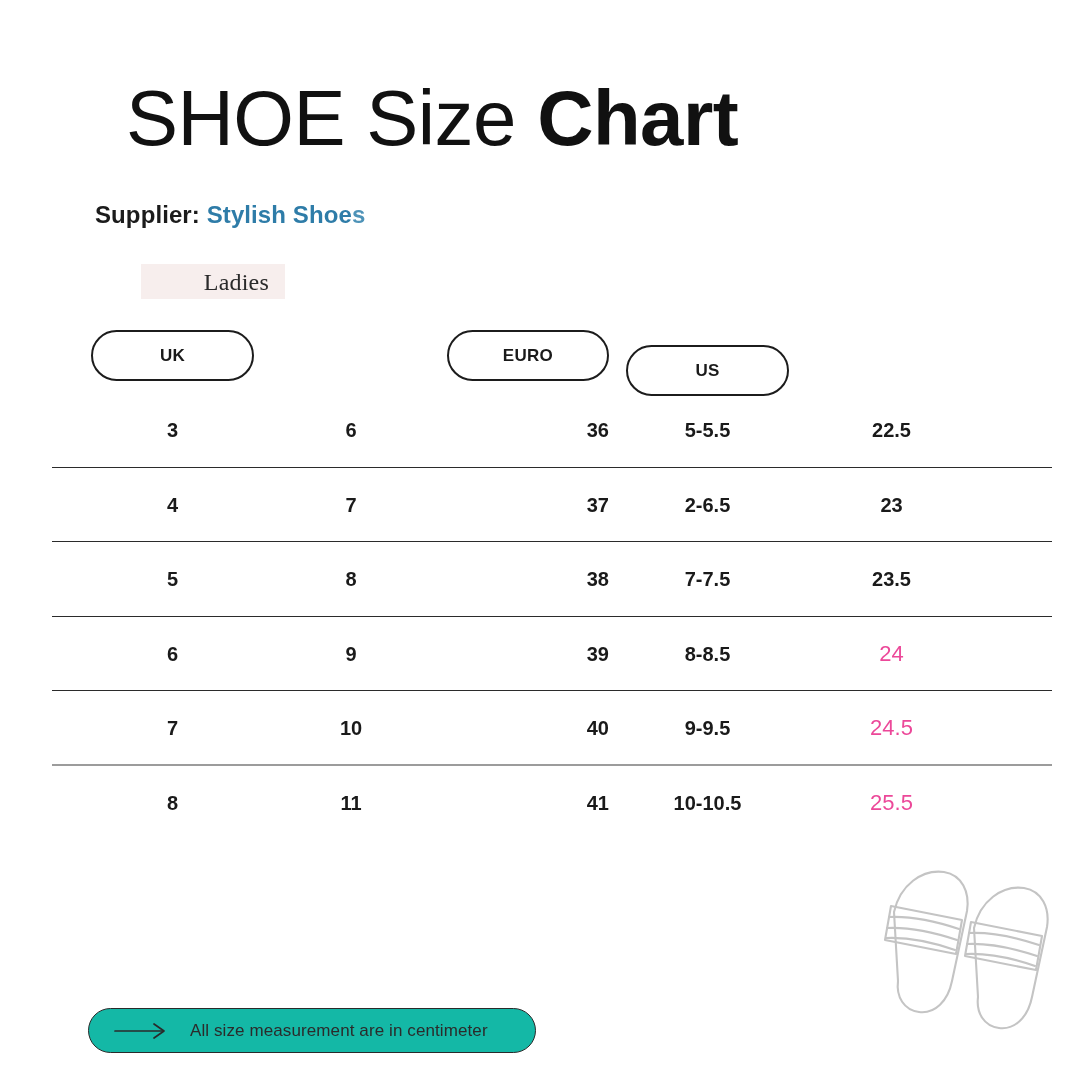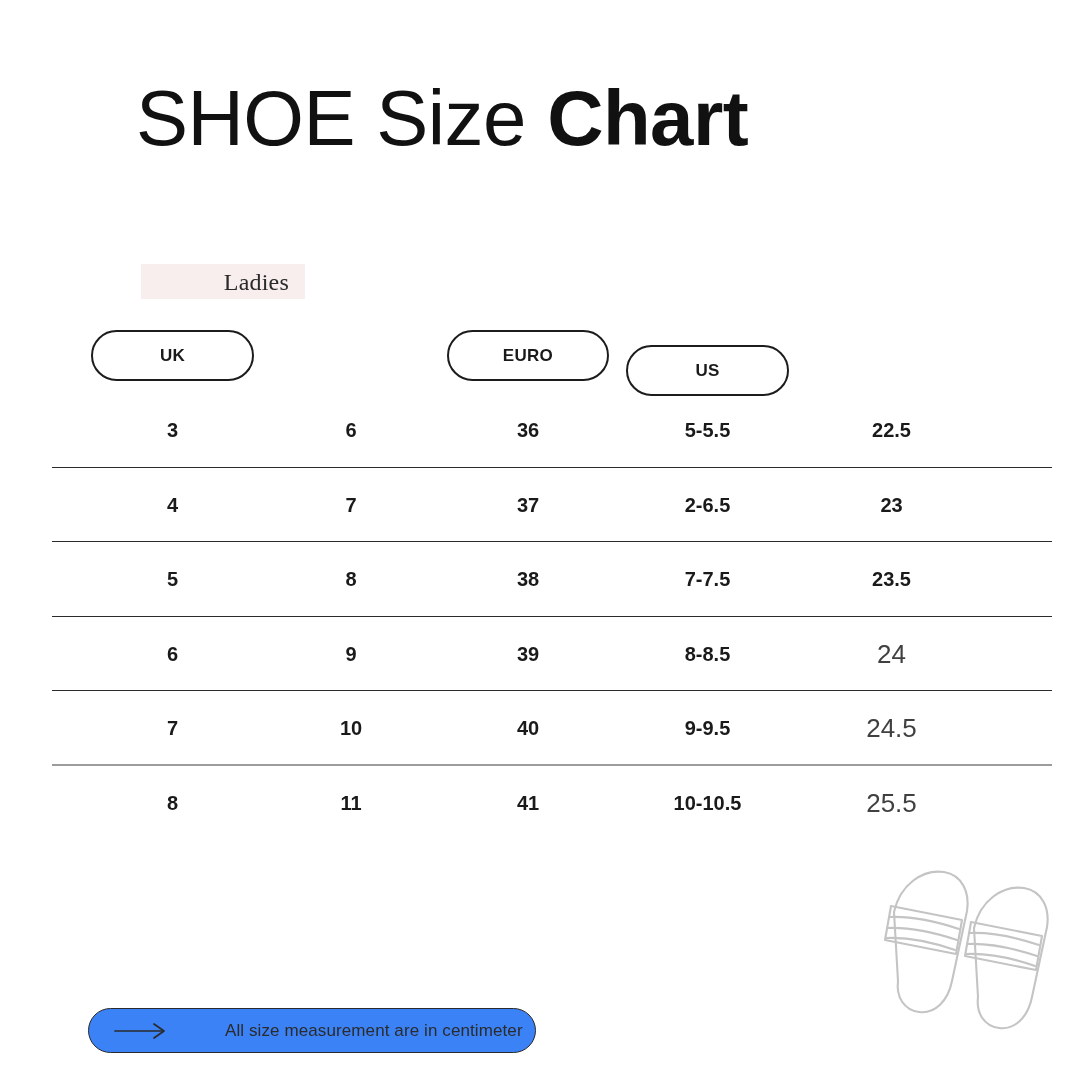--- a/index.html
+++ b/index.html
@@ -28,21 +28,21 @@
   .title {
     position: absolute;
     left: 126px;
     top: 79px;
     font-size: 78px;
     line-height: 1.0;
     letter-spacing: -0.5px;
     color: #111111;
     white-space: nowrap;
   }
-  .title .t-light { font-weight: 400; margin-left: 10px; }
+  .title .t-light { font-weight: 400; }
   .title .t-bold  { font-weight: 700; }
 
   
   .supplier {
     position: absolute;
     left: 95px;
     top: 201px;
     font-size: 24px;
     font-weight: 700;
     color: #1b1b1b;
@@ -50,21 +50,21 @@
     letter-spacing: 0.1px;
   }
   .supplier .sup-name { color: #2e7ca8; }
   .supplier .sup-tail { color: #4e93b8; }
 
   
   .ladies-badge {
     position: absolute;
     left: 141px;
     top: 264px;
-    width: 164px;
+    width: 144px;
     height: 35px;
     background: #f7eeed;
   }
   .ladies-badge .ladies-text {
     position: absolute;
     left: 0; right: 16px;
     top: 50%;
     transform: translateY(-50%);
     text-align: right;
     font-family: "Liberation Serif", serif;
@@ -120,26 +120,26 @@
     top: 50%;
     transform: translateY(-50%);
     text-align: center;
     font-size: 20px;
     font-weight: 700;
     color: #1a1a1a;
     white-space: nowrap;
   }
   .trow .cell.dim {
     font-weight: 400;
-    color: #404040;
-    font-size: 26px;
+    color: #ec4899;
+    font-size: 22px;
   }
   .trow .cell.k0 { left: 91px;  width: 163px; }
   .trow .cell.k1 { left: 268px; width: 166px; }
-  .trow .cell.k2 { left: 447px; width: 162px; }
+  .trow .cell.k2 { left: 447px; width: 162px; text-align: right; }
   .trow .cell.k3 { left: 626px; width: 163px; }
   .trow .cell.k4 { left: 807px; width: 169px; }
 
   .rowline {
     position: absolute;
     left: 52px;
     width: 1000px;
     height: 1px;
     background: #2b2b2b;
     bottom: 0;
@@ -157,24 +157,23 @@
 
   
   .footnote {
     position: absolute;
     left: 88px;
     top: 1008px;
     width: 448px;
     height: 45px;
     border: 1.6px solid #2a2a2a;
     border-radius: 23px;
-    background: #3b82f6;
+    background: #14b8a6;
     display: flex;
     align-items: center;
-    gap: 35px;
   }
   .footnote .arrow-icon {
     margin-left: 25px;
     flex: 0 0 auto;
     display: block;
   }
   .footnote .note-text {
     margin-left: 22px;
     font-size: 17px;
     font-weight: 400;
@@ -185,20 +184,24 @@
 </style>
 </head>
 <body>
 
 <div class="page">
 
   <h1 class="title">
     <span class="t-light">SHOE Size </span><span class="t-bold">Chart</span>
   </h1>
 
+  <div class="supplier">
+    <span>Supplier:</span>
+    <span class="sup-name">Stylish Shoe</span><span class="sup-tail">s</span>
+  </div>
 
   <div class="ladies-badge">
     <span class="ladies-text">Ladies</span>
   </div>
 
   <div class="head-row">
     <div class="pill c0">UK</div>
     <div class="pill c2">EURO</div>
     <div class="pill c3">US</div>
   </div>

